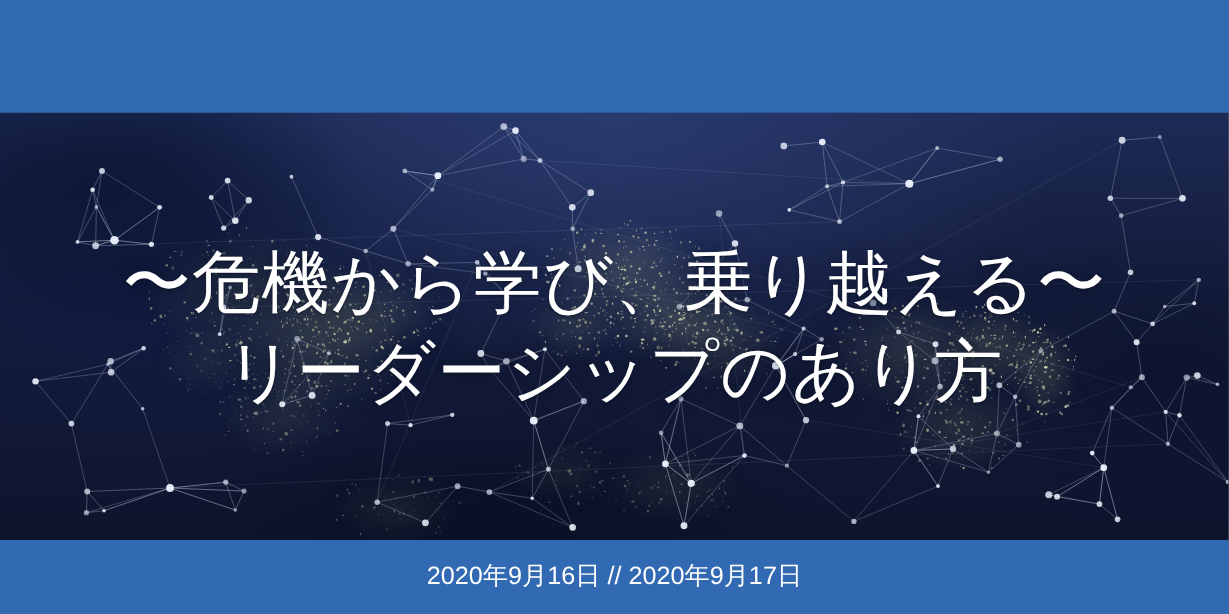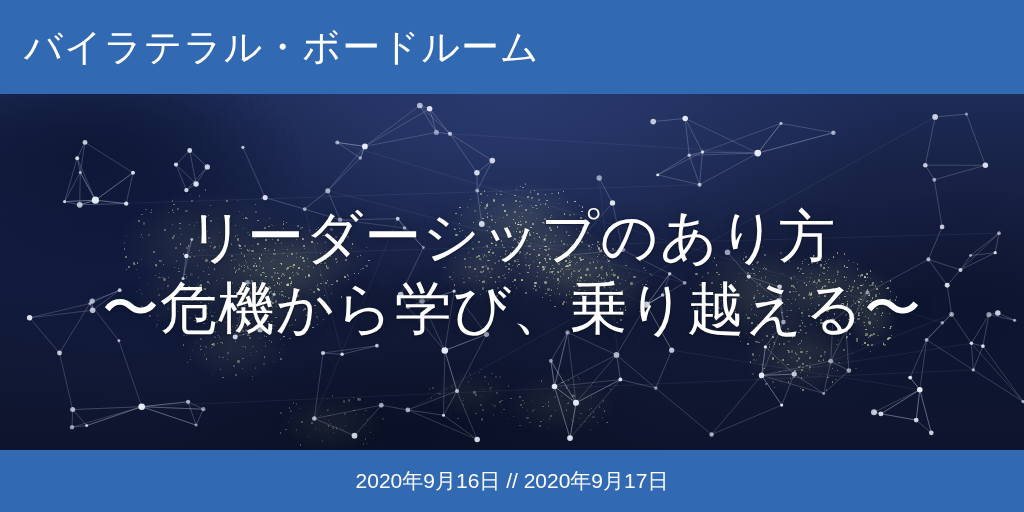--- a/index.html
+++ b/index.html
@@ -2444,25 +2444,24 @@
         <circle cx="444.8" cy="256.5" r="3.31" fill="#eef3ff" fill-opacity="0.95"></circle>
         <circle cx="919.8" cy="295.7" r="2.78" fill="#eef3ff" fill-opacity="0.95"></circle>
         <circle cx="554.5" cy="292.6" r="2.77" fill="#eef3ff" fill-opacity="0.95"></circle>
         <circle cx="364.9" cy="52.4" r="2.86" fill="#eef3ff" fill-opacity="0.95"></circle>
         <circle cx="646.5" cy="210.7" r="3.15" fill="#eef3ff" fill-opacity="0.95"></circle>
         <circle cx="576.0" cy="308.8" r="2.99" fill="#eef3ff" fill-opacity="0.95"></circle>
       </svg>
   </div>
 
   <div class="hero-title">
+    <div class="tline l2">〜危機から学び、乗り越える〜</div>
     <div class="tline l1">リーダーシップのあり方</div>
-    <div class="tline l2">〜危機から学び、乗り越える〜</div>
   </div>
 
   <div class="header-bar">
-    <div class="header-title">バイラテラル・ボードルーム</div>
   </div>
 
   <div class="footer-bar">
     <div class="fline">2020年9月16日 // 2020年9月17日</div>
   </div>
 
 </div>
 
 </body></html>

